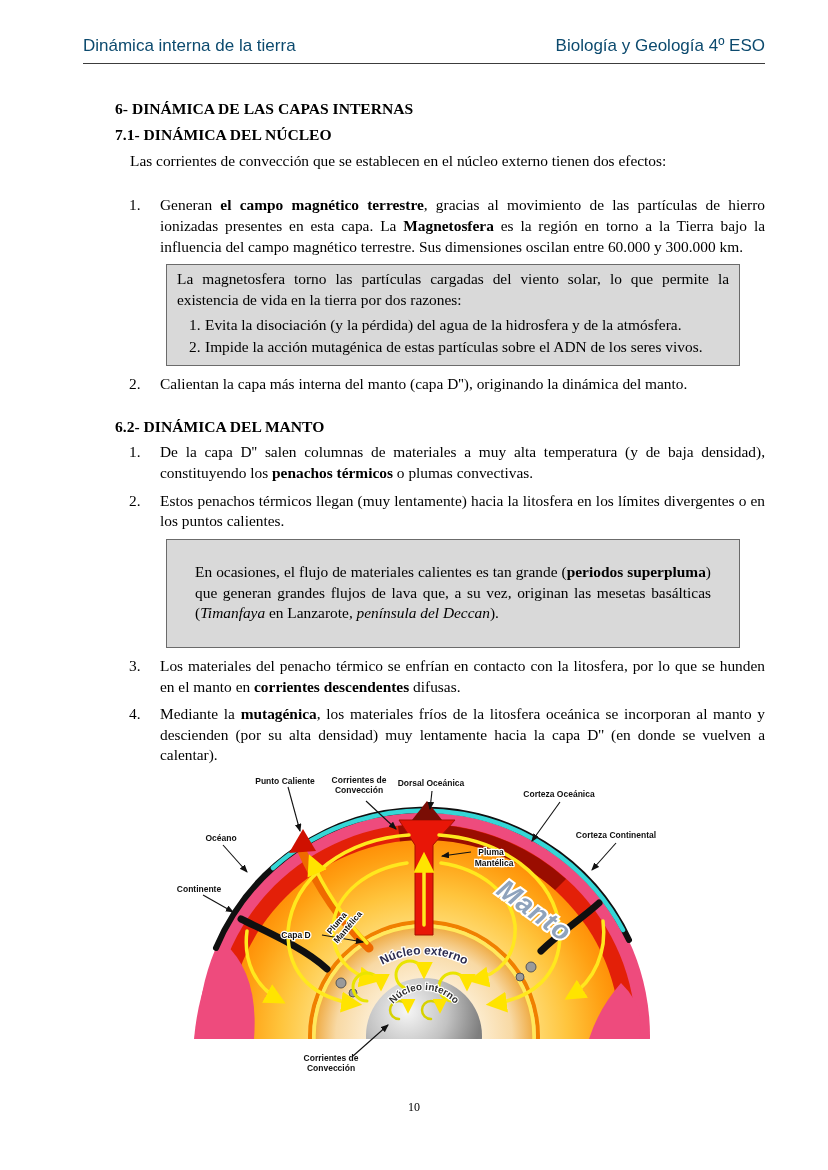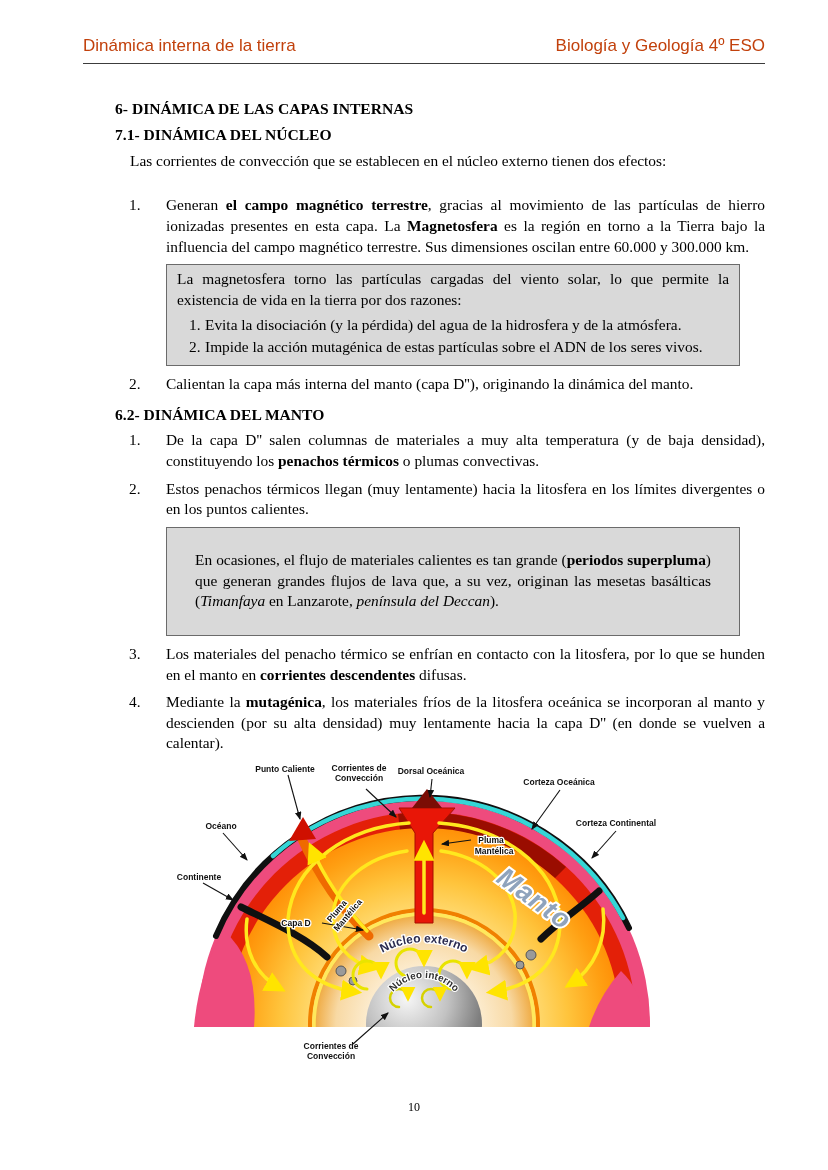--- a/index.html
+++ b/index.html
@@ -1,26 +1,26 @@
 <!DOCTYPE html>
 <html><head>
 <meta charset="utf-8">
 <style>
   *{box-sizing:border-box;}
   html,body{margin:0;padding:0;background:#ffffff;}
   .page{position:relative;width:828px;height:1170px;background:#fff;font-family:"Liberation Serif",serif;color:#000;overflow:hidden;}
-  .hdr{position:absolute;top:36px;left:83px;right:63px;display:flex;justify-content:space-between;font-family:"Liberation Sans",sans-serif;font-size:17px;color:#c2410c;}
+  .hdr{position:absolute;top:36px;left:83px;right:63px;display:flex;justify-content:space-between;font-family:"Liberation Sans",sans-serif;font-size:17px;color:#0c4a6e;}
   .rule{position:absolute;top:63px;left:83px;right:63px;border-top:1.6px solid #3c3c3c;height:0;}
   .content{position:absolute;top:99px;left:83px;width:682px;font-size:15.4px;line-height:1.34;}
   .h{font-size:15.6px;font-weight:bold;margin:0 0 5px 32px;}
-  .h2sp{margin-top:10px;}
+  .h2sp{margin-top:22px;}
   p.indent{margin:1px 0 24px;text-indent:47px;text-align:justify;}
   .li{display:flex;margin:0 0 7px;}
   .num{flex:0 0 18px;margin-left:46px;}
-  .li-body{flex:1;margin-left:19px;text-align:justify;}
+  .li-body{flex:1;margin-left:13px;text-align:justify;}
   .note{background:#d9d9d9;border:1px solid #6b6b6b;margin:2px 25px 8px 83px;padding:4px 10px 5px;}
   .note p{margin:0 0 4px;text-align:justify;}
   .note .li{margin:0 0 2px;}
   .note .num{flex:0 0 16px;margin-left:12px;}
   .note .li-body{margin-left:0;}
   .diagram{display:block;margin:6px auto 0;}
   .pageno{position:absolute;top:1100px;left:0;right:0;text-align:center;font-size:12px;}
   
   .dl{font:bold 8.5px "Liberation Sans",sans-serif;fill:#101010;}
   .halo{stroke:#fff;stroke-width:2.4;paint-order:stroke;}

